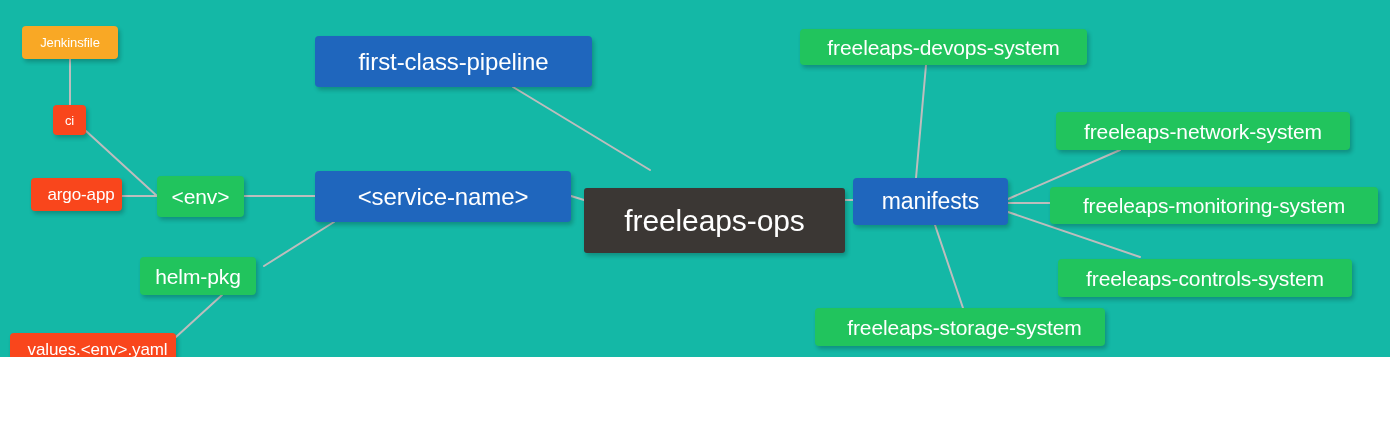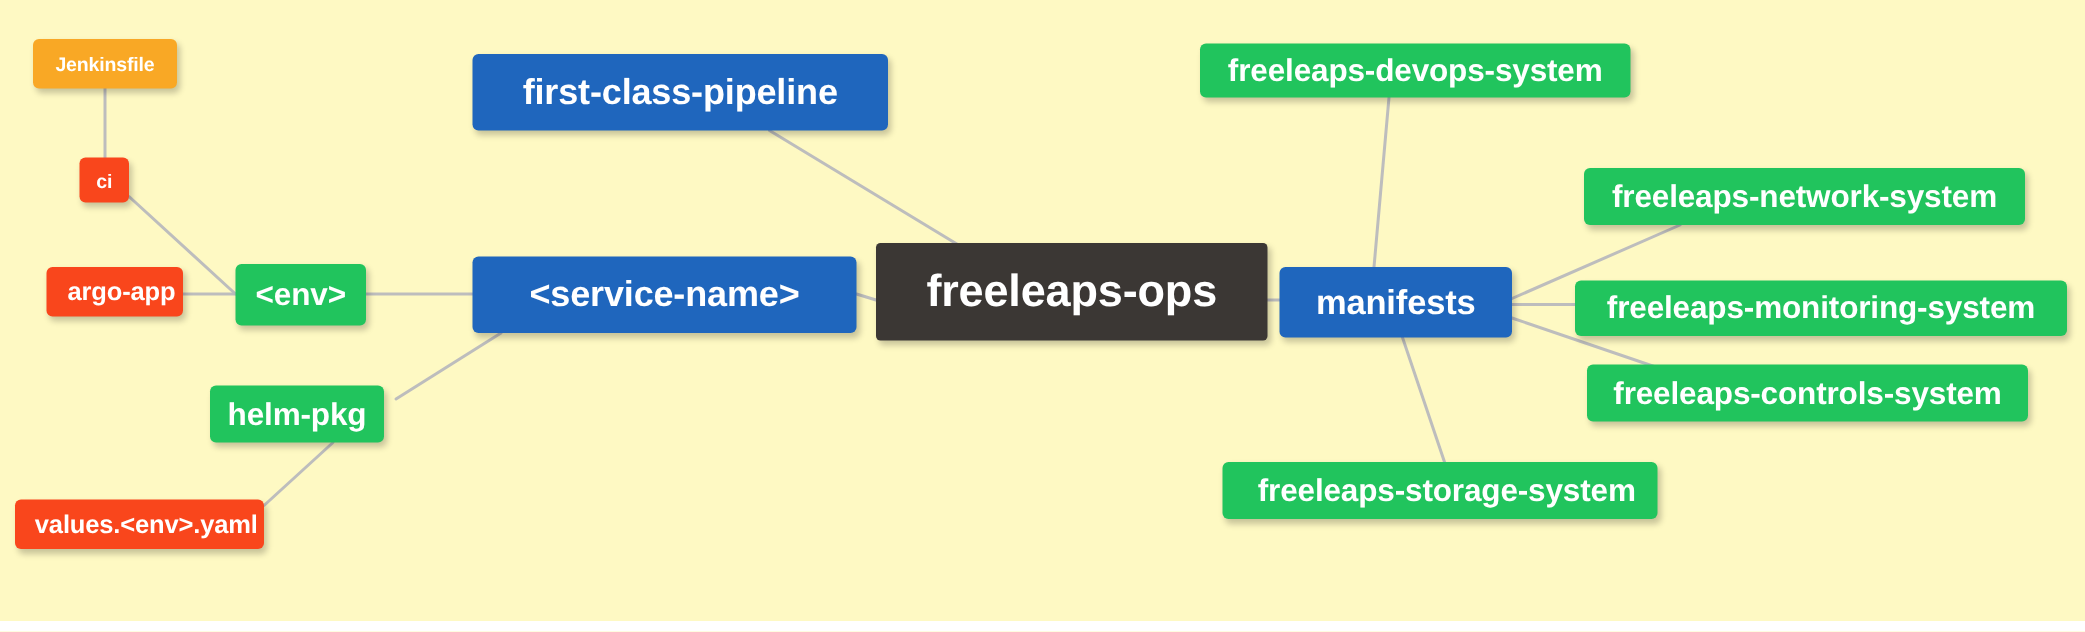--- a/index.html
+++ b/index.html
@@ -8,24 +8,23 @@
     padding: 0;
     background: #ffffff;
   }
   body {
     font-family: "Liberation Sans", sans-serif;
     -webkit-font-smoothing: antialiased;
   }
   #canvas {
     position: relative;
     width: 1390px;
-    height: 414px;
-    background: #fef9c3;
+    height: 357px;
+    background: #14b8a6;
     overflow: hidden;
-    font-weight: bold;
   }
   #edges {
     position: absolute;
     left: 0;
     top: 0;
     width: 1390px;
     height: 421px;
     pointer-events: none;
   }
   .node {
@@ -87,21 +86,21 @@
     </svg>
   <div id="node-layer">
       <div class="node orange sz-xxs" style="left: 22px; top: 26px; width: 96px; height: 33px;">Jenkinsfile</div>
       <div class="node red sz-xxs" style="left: 53px; top: 105px; width: 33px; height: 30px;">ci</div>
       <div class="node red sz-sm" style="left: 31px; top: 178px; width: 91px; height: 33px;">argo-app</div>
       <div class="node green sz-md" style="left: 157px; top: 176px; width: 87px; height: 41px;">&lt;env&gt;</div>
       <div class="node green sz-md" style="left: 140px; top: 257px; width: 116px; height: 38px;">helm-pkg</div>
       <div class="node red sz-sm" style="left: 10px; top: 333px; width: 166px; height: 33px;">values.&lt;env&gt;.yaml</div>
       <div class="node blue sz-xl" style="left: 315px; top: 36px; width: 277px; height: 51px;">first-class-pipeline</div>
       <div class="node blue sz-xl" style="left: 315px; top: 171px; width: 256px; height: 51px;">&lt;service-name&gt;</div>
-      <div class="node root sz-xl" style="left: 584px; top: 162px; width: 261px; height: 65px;">freeleaps-ops</div>
+      <div class="node root sz-xl" style="left: 584px; top: 188px; width: 261px; height: 65px;">freeleaps-ops</div>
       <div class="node blue sz-lg" style="left: 853px; top: 178px; width: 155px; height: 47px;">manifests</div>
       <div class="node green sz-md" style="left: 800px; top: 29px; width: 287px; height: 36px;">freeleaps-devops-system</div>
       <div class="node green sz-md" style="left: 1056px; top: 112px; width: 294px; height: 38px;">freeleaps-network-system</div>
       <div class="node green sz-md" style="left: 1050px; top: 187px; width: 328px; height: 37px;">freeleaps-monitoring-system</div>
-      <div class="node green sz-md" style="left: 1058px; top: 243px; width: 294px; height: 38px;">freeleaps-controls-system</div>
+      <div class="node green sz-md" style="left: 1058px; top: 259px; width: 294px; height: 38px;">freeleaps-controls-system</div>
       <div class="node green sz-md" style="left: 815px; top: 308px; width: 290px; height: 38px; padding-left: 18px;">freeleaps-storage-system</div>
     </div>
 </div>
 
 </body></html>

